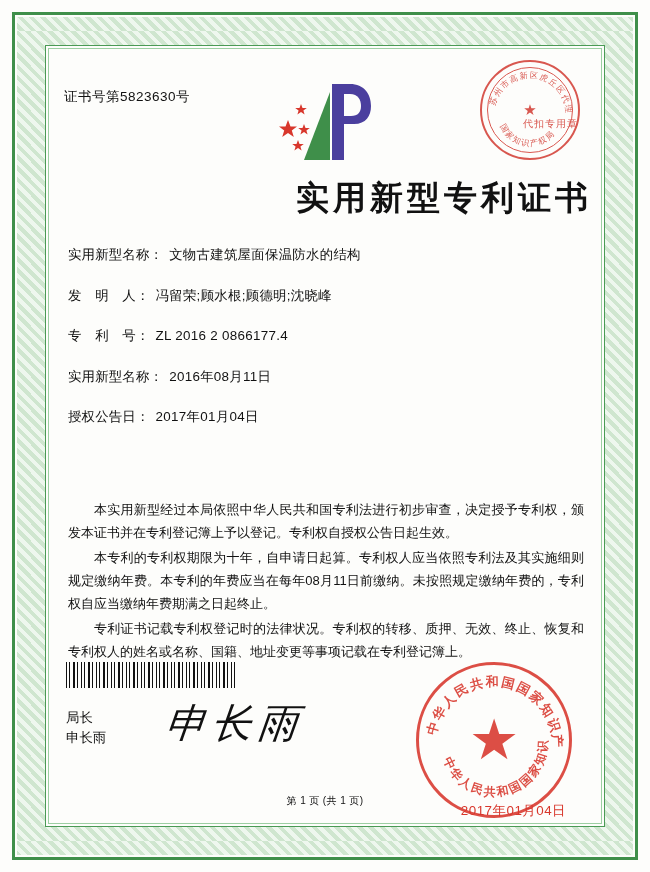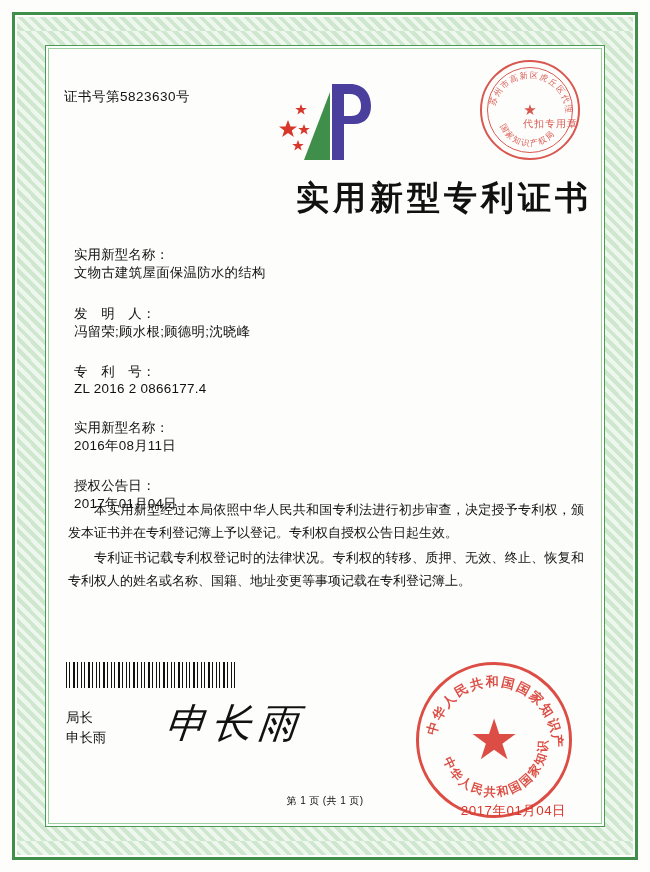--- a/index.html
+++ b/index.html
@@ -152,21 +152,20 @@
     right: 6px;
     top: 186px;
   }
   .field-row {
     display: flex;
     align-items: baseline;
     margin-bottom: 22.5px;
     font-size: 13.4px;
     color: #111;
     font-family: "Liberation Sans", sans-serif;
-    flex-direction: column;
   }
   .field-label {
     white-space: nowrap;
     letter-spacing: 0.2px;
   }
   .field-value {
     margin-left: 6px;
     letter-spacing: 0.3px;
   }
 
@@ -342,20 +341,21 @@
         <span class="field-value">2016年08月11日</span>
       </div>
       <div class="field-row">
         <span class="field-label">授权公告日：</span>
         <span class="field-value">2017年01月04日</span>
       </div>
     </div>
 
     <div class="paras">
       <div class="para">本实用新型经过本局依照中华人民共和国专利法进行初步审查，决定授予专利权，颁发本证书并在专利登记簿上予以登记。专利权自授权公告日起生效。</div>
+      <div class="para">本专利的专利权期限为十年，自申请日起算。专利权人应当依照专利法及其实施细则规定缴纳年费。本专利的年费应当在每年08月11日前缴纳。未按照规定缴纳年费的，专利权自应当缴纳年费期满之日起终止。</div>
       <div class="para">专利证书记载专利权登记时的法律状况。专利权的转移、质押、无效、终止、恢复和专利权人的姓名或名称、国籍、地址变更等事项记载在专利登记簿上。</div>
     </div>
 
     <div class="barcode"></div>
 
     <div class="sign-label">
       <div>局长</div>
       <div>申长雨</div>
     </div>
 

